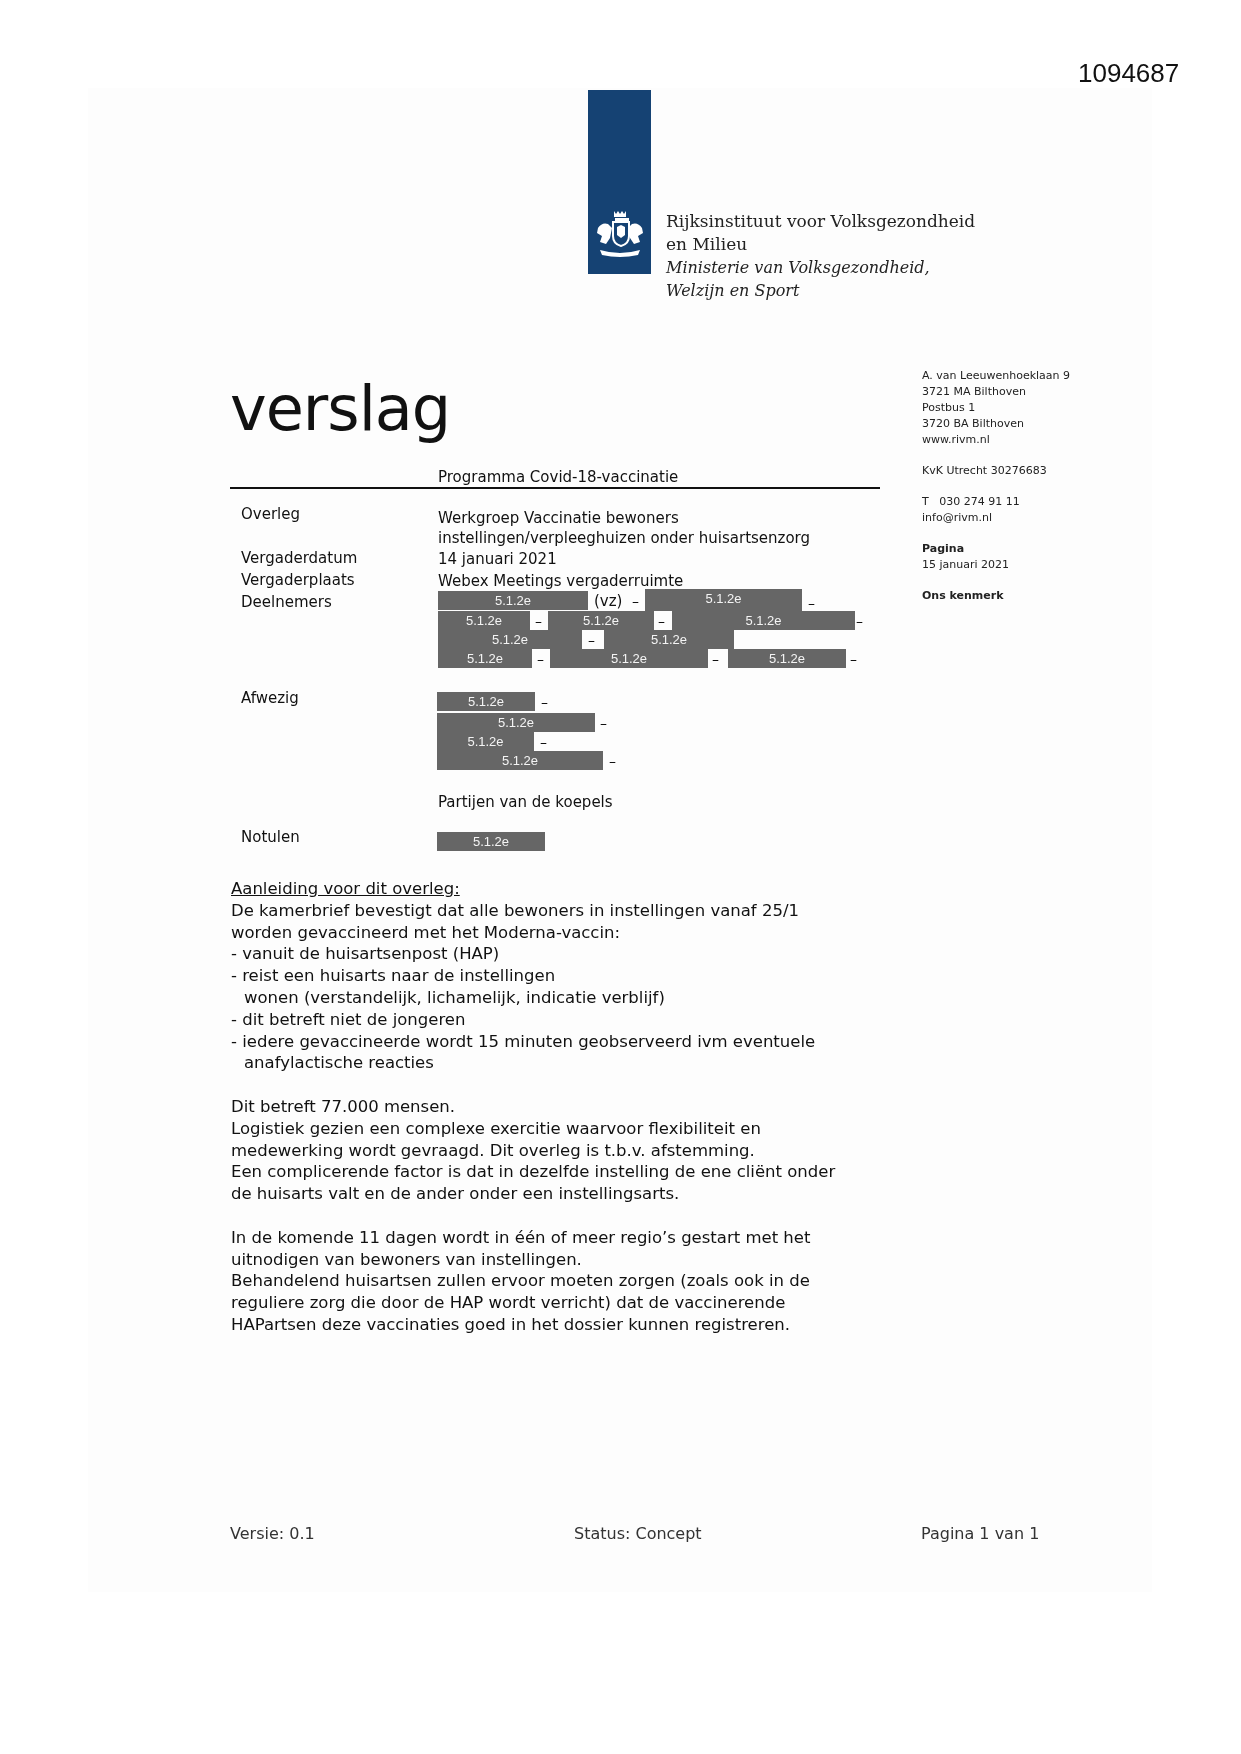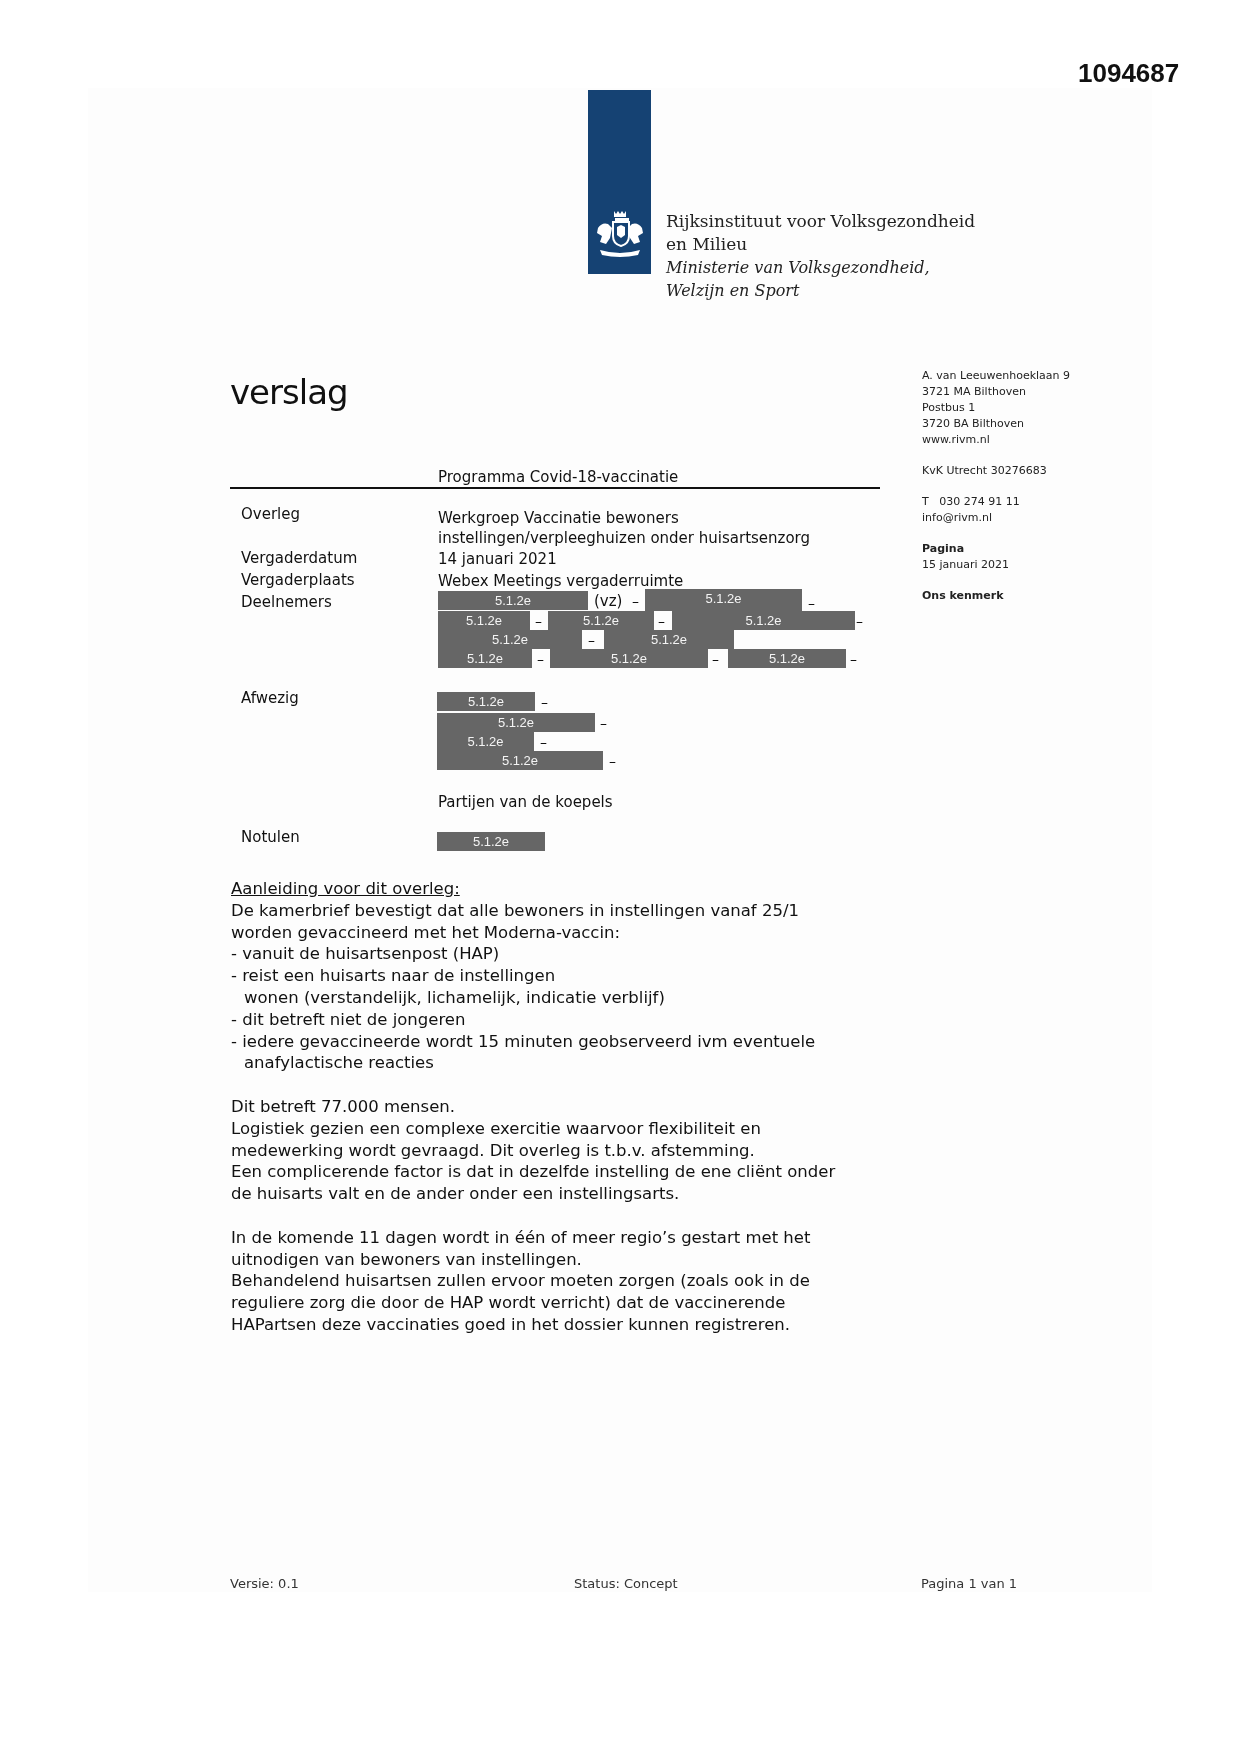--- a/index.html
+++ b/index.html
@@ -7,36 +7,36 @@
     width: 1241px; height: 1754px; background: #ffffff; position: relative;
     font-family: "DejaVu Sans", sans-serif; color: #111;
     overflow: hidden;
   }
   .page-area {
     position: absolute; left: 88px; top: 88px; width: 1064px; height: 1504px;
     background: #fdfdfd;
   }
   .doc-id {
     position: absolute; left: 1078px; top: 58px;
-    font-family: "Liberation Sans", sans-serif; font-size: 26px; color: #111; font-weight: bold;
+    font-family: "Liberation Sans", sans-serif; font-size: 26px; color: #111;
   }
   .logo-bar {
     position: absolute; left: 588px; top: 90px; width: 63px; height: 184px;
     background: #154273;
   }
   .logo-crest { position: absolute; left: 4px; top: 118px; width: 56px; height: 56px; }
   .logo-text {
     position: absolute; left: 666px; top: 210px;
     font-family: "DejaVu Serif", serif; color: #222;
   }
   .logo-text .l1, .logo-text .l2 { font-size: 17px; line-height: 23px; }
   .logo-text .l3, .logo-text .l4 { font-size: 16px; line-height: 23px; font-style: italic; }
   .title {
     position: absolute; left: 230px; top: 372px;
-    font-family: "DejaVu Sans", sans-serif; font-size: 34px; letter-spacing: -1px; color: #111;
+    font-family: "DejaVu Sans", sans-serif; font-size: 62px; letter-spacing: -1px; color: #111;
   }
   .program {
     position: absolute; left: 438px; top: 468px; font-size: 15px;
   }
   .rule {
     position: absolute; left: 230px; top: 487px; width: 650px; height: 2px; background: #111;
   }
   .lbl { position: absolute; left: 241px; font-size: 15px; line-height: 20px; }
   .val { position: absolute; left: 438px; font-size: 15px; line-height: 20px; text-align: center; }
   .redact {
@@ -50,21 +50,21 @@
   }
   .sidebar .gap { height: 15px; }
   .sidebar .bold { font-weight: bold; }
   .body-text {
     position: absolute; left: 231px; top: 878px; width: 680px;
     font-size: 16.5px; line-height: 21.8px; color: #111;
   }
   .body-text .heading { text-decoration: underline; }
   .body-text .indent { padding-left: 13px; }
   .body-text .spacer { height: 21.8px; }
-  .footer { position: absolute; top: 1576px; font-size: 13px; color: #333; }
+  .footer { position: absolute; top: 1524px; font-size: 16px; color: #333; }
 </style>
 </head>
 <body>
 
 <div class="page-area"></div>
 
 <div class="doc-id">1094687</div>
 
 <div class="logo-bar">
   <svg class="logo-crest" viewBox="0 0 56 56">

